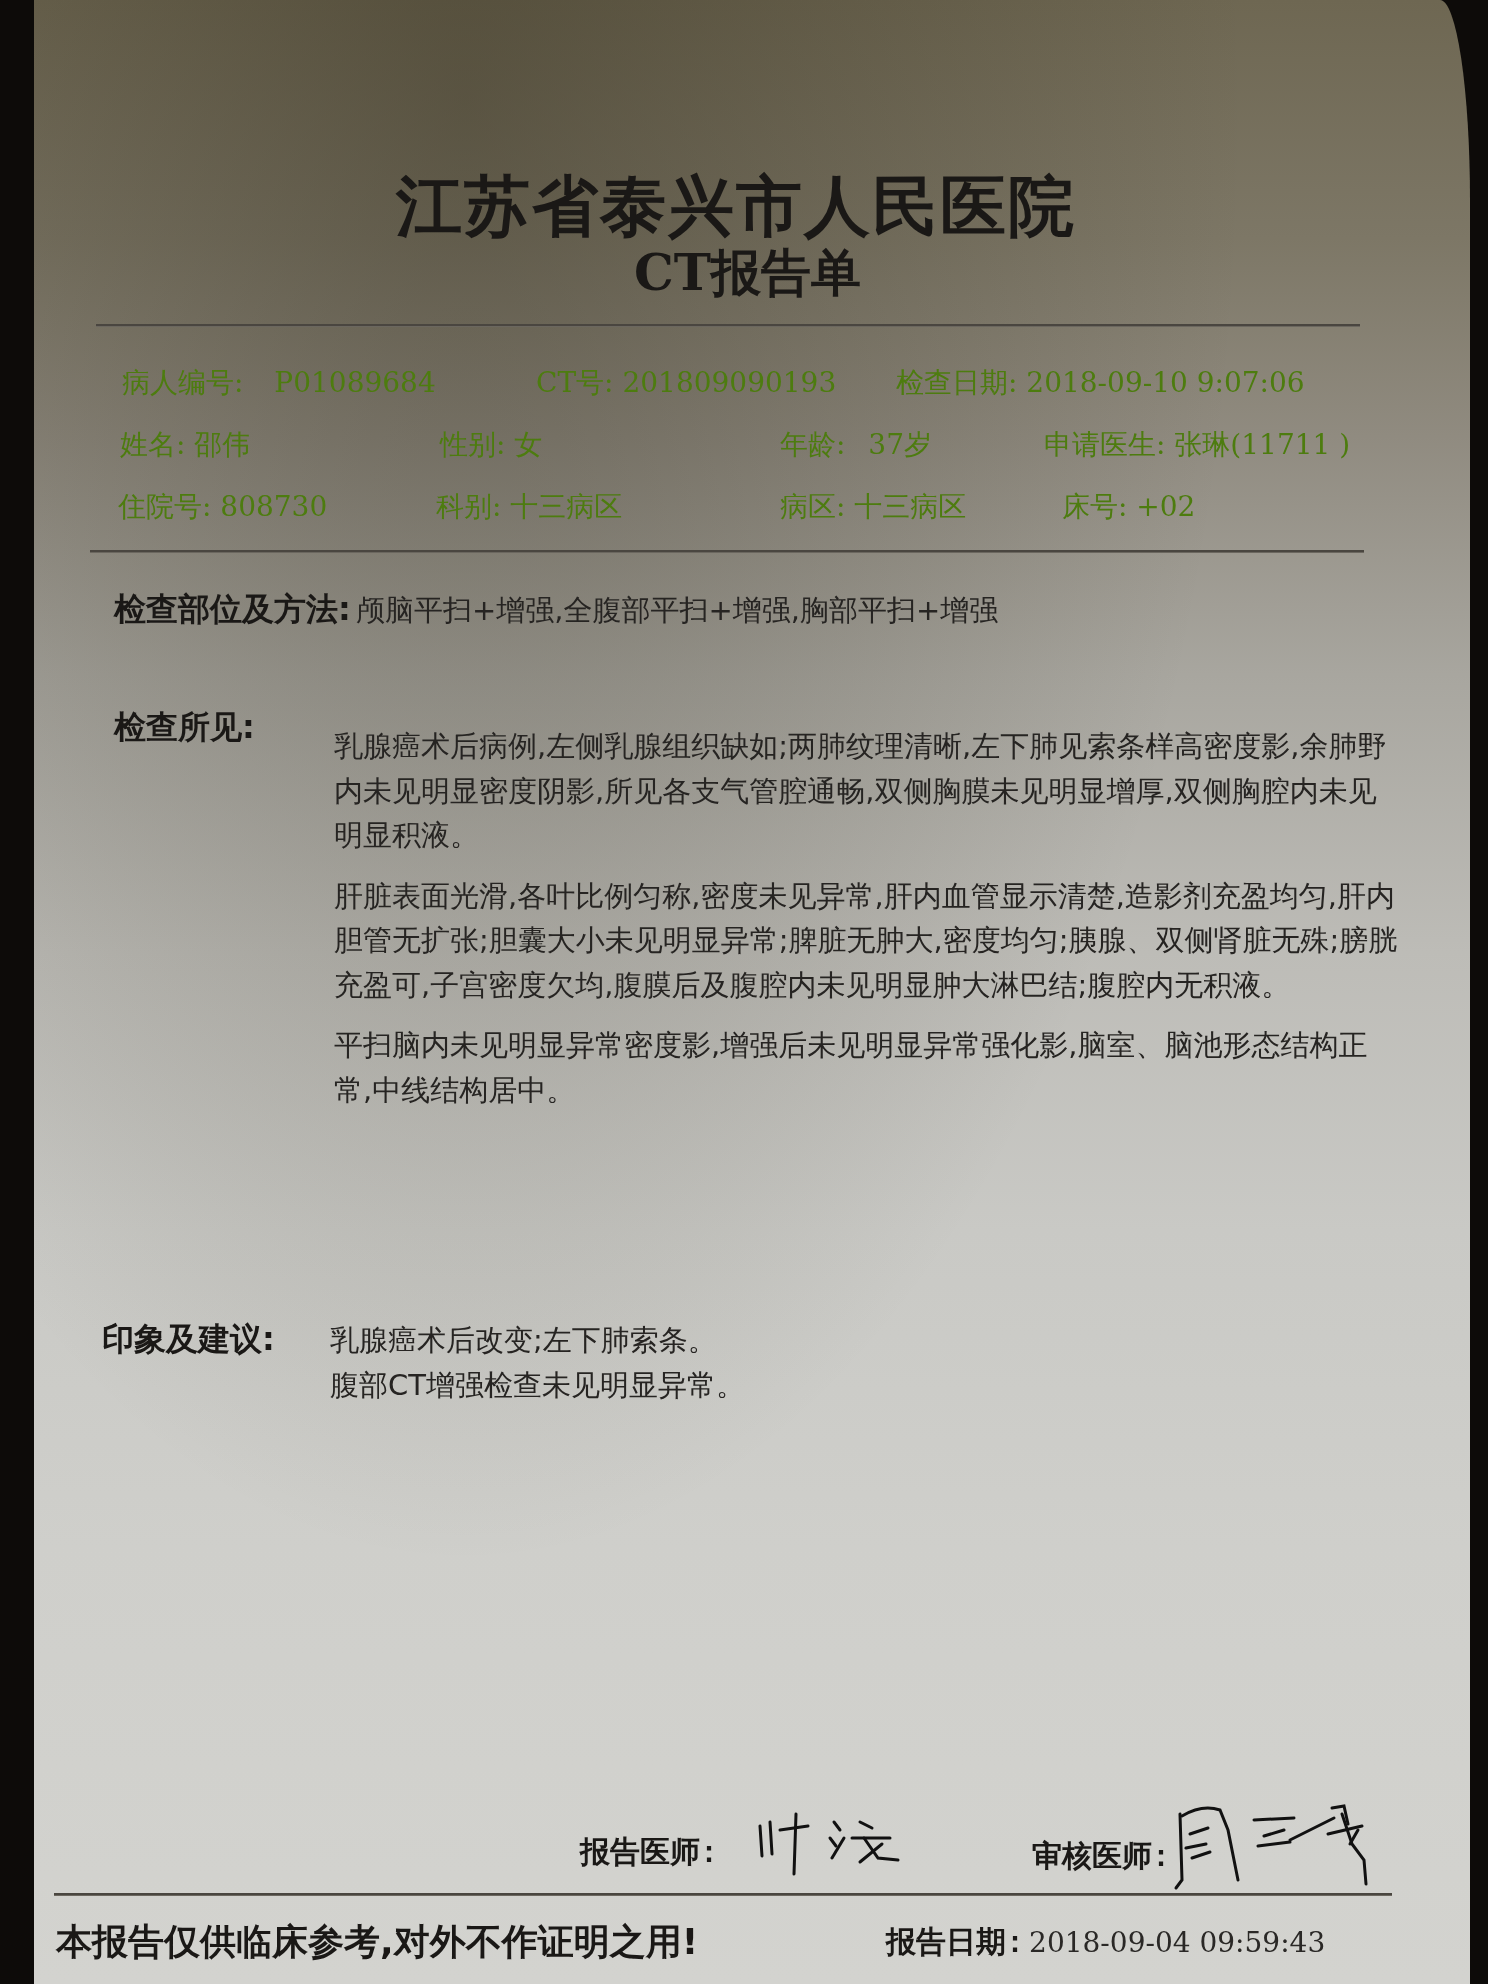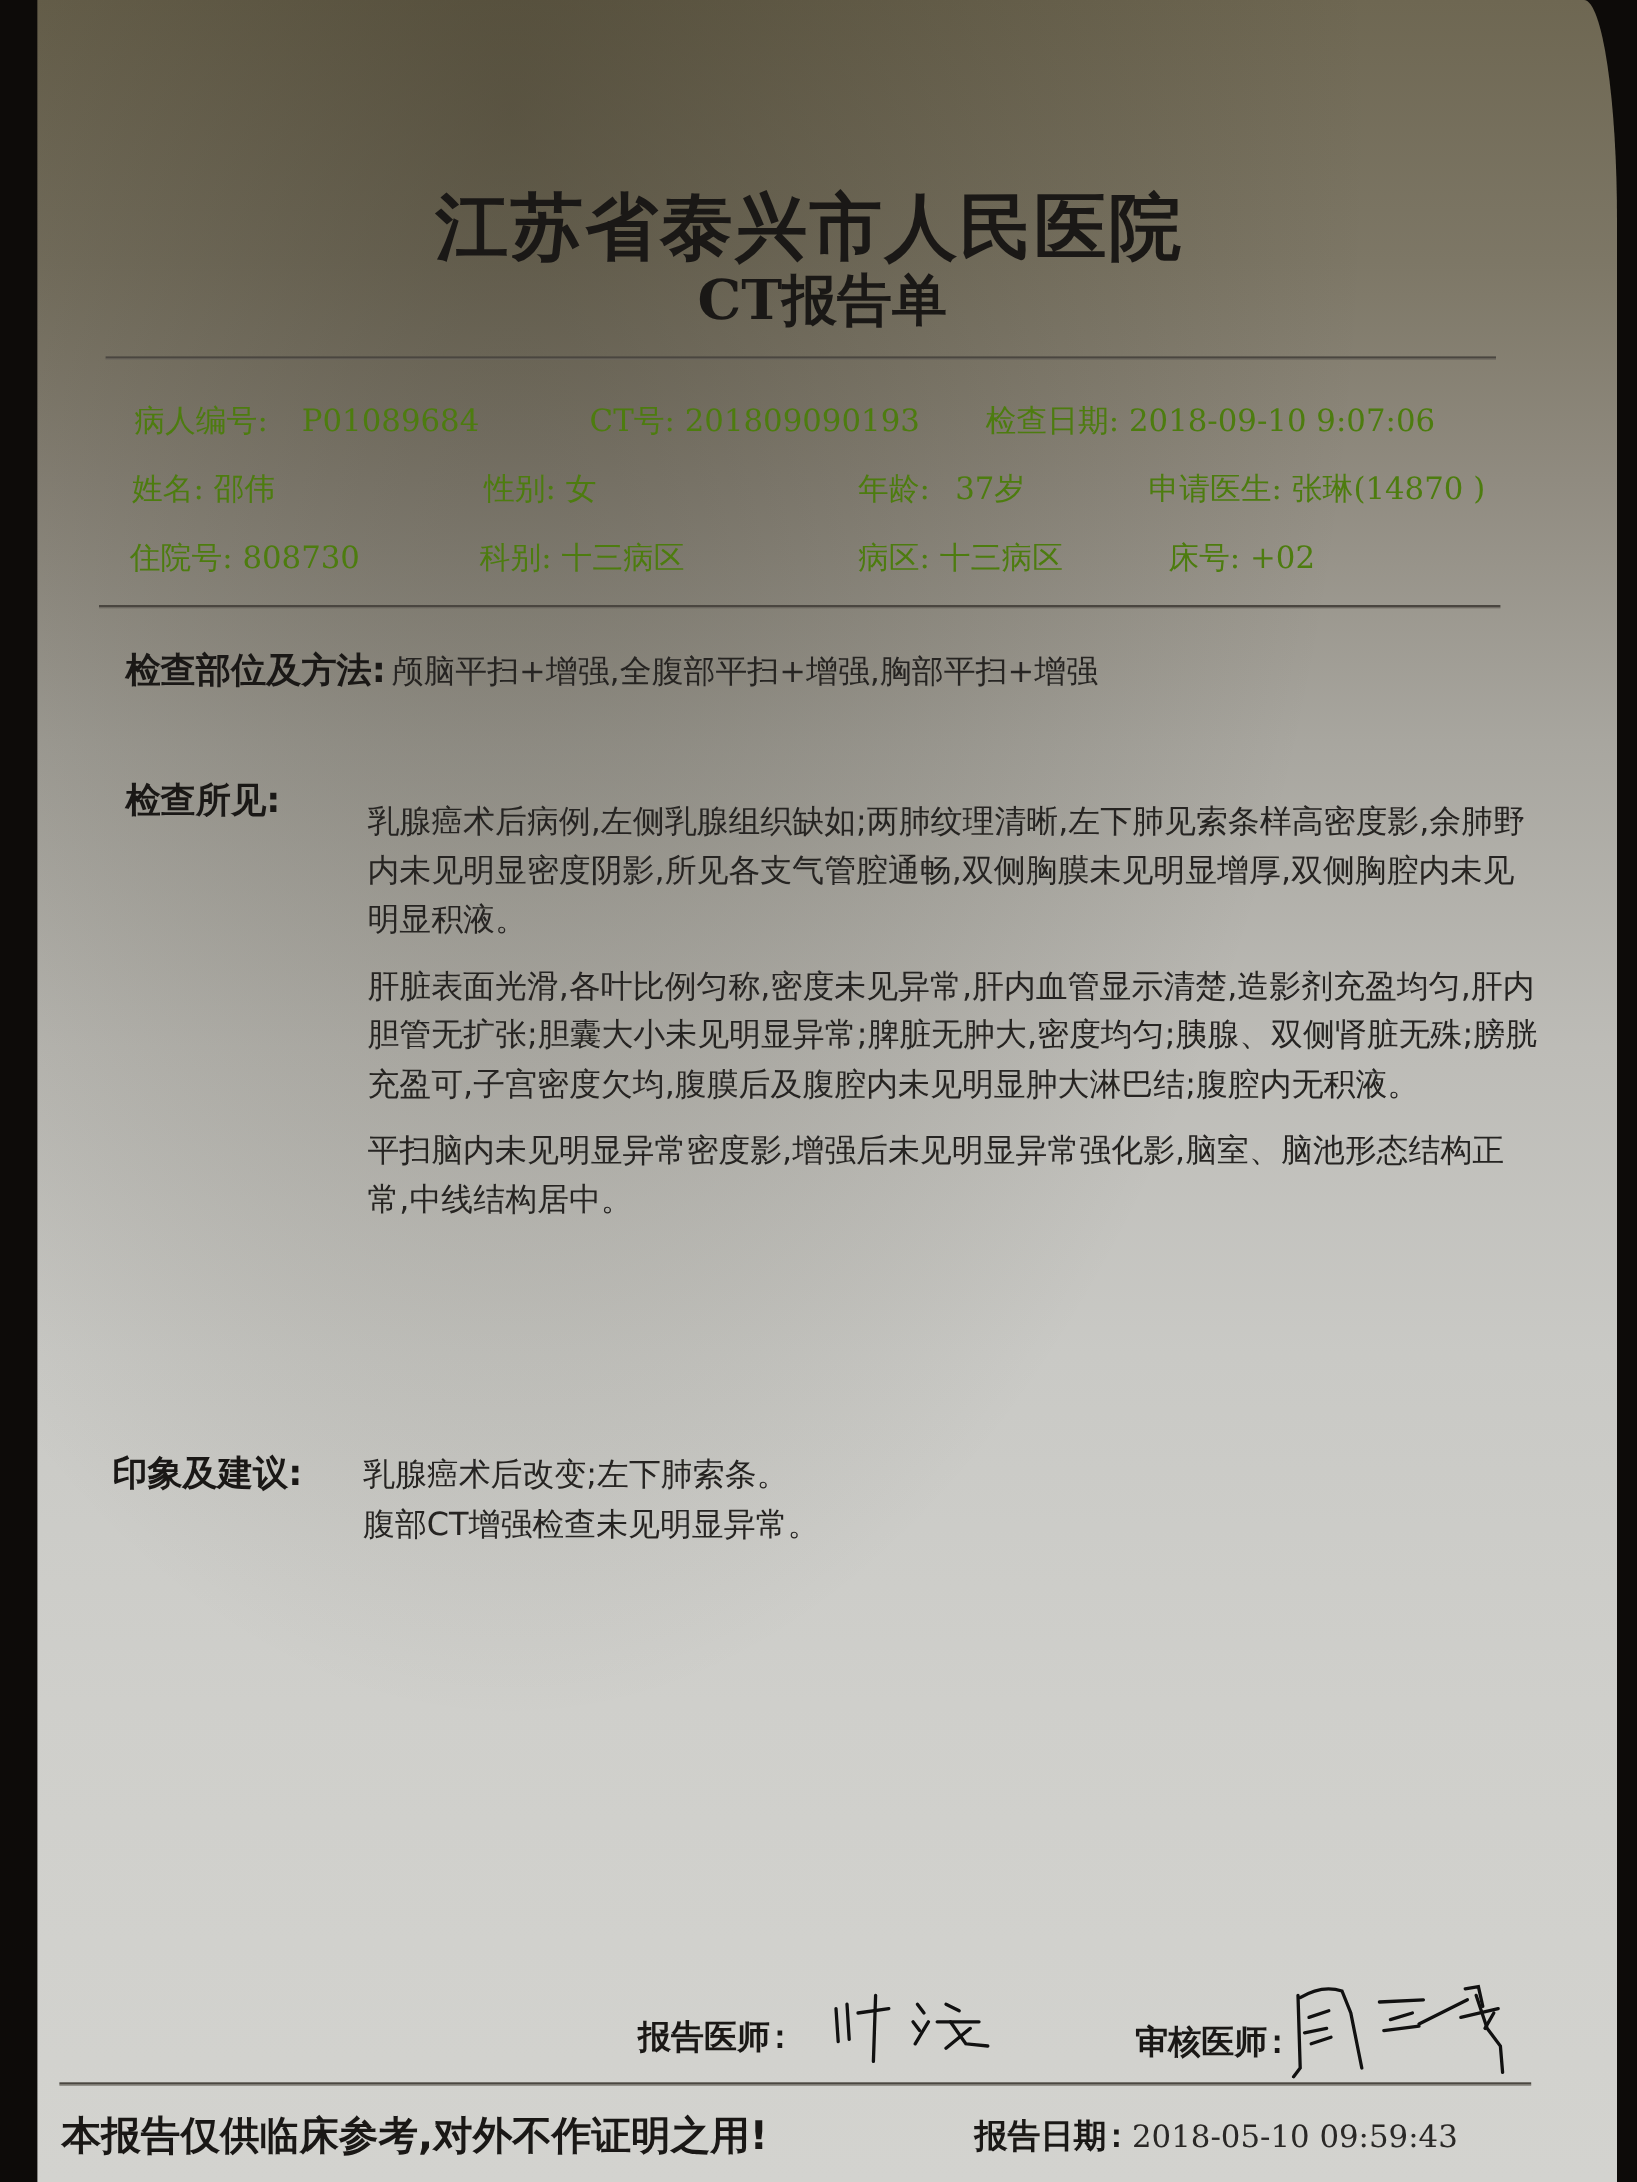--- a/index.html
+++ b/index.html
@@ -72,21 +72,21 @@
 <div class="abs info" style="left:440px; top:426px;">
   <span>性别:</span>
   <span class="v">女</span>
 </div>
 <div class="abs info" style="left:780px; top:426px;">
   <span>年龄:</span>
   <span class="v" style="margin-left:14px;">37岁</span>
 </div>
 <div class="abs info" style="left:1044px; top:426px;">
   <span>申请医生:</span>
-  <span class="v">张琳(14870 )</span>
+  <span class="v">张琳(11711 )</span>
 </div>
 
 <div class="abs info" style="left:118px; top:488px;">
   <span>住院号:</span>
   <span class="v">808730</span>
 </div>
 <div class="abs info" style="left:436px; top:488px;">
   <span>科别:</span>
   <span class="v">十三病区</span>
 </div>
@@ -152,14 +152,14 @@
       <path d="M170 14 L180 44 L192 60 L194 84"></path>
     <path d="M186 30 L178 44"></path>
   </g>
 </svg>
 
 <div class="hr" style="left:54px; top:1893px; width:1338px;"></div>
 
 <div class="abs footer-note" style="left:56px; top:1918px;">本报告仅供临床参考,对外不作证明之用!</div>
 <div class="abs" style="left:886px; top:1922px;">
   <span class="sig-label">报告日期:</span>
-  <span class="footer-date">2018-05-10 09:59:43</span>
+  <span class="footer-date">2018-09-04 09:59:43</span>
 </div>
 
 </body></html>

